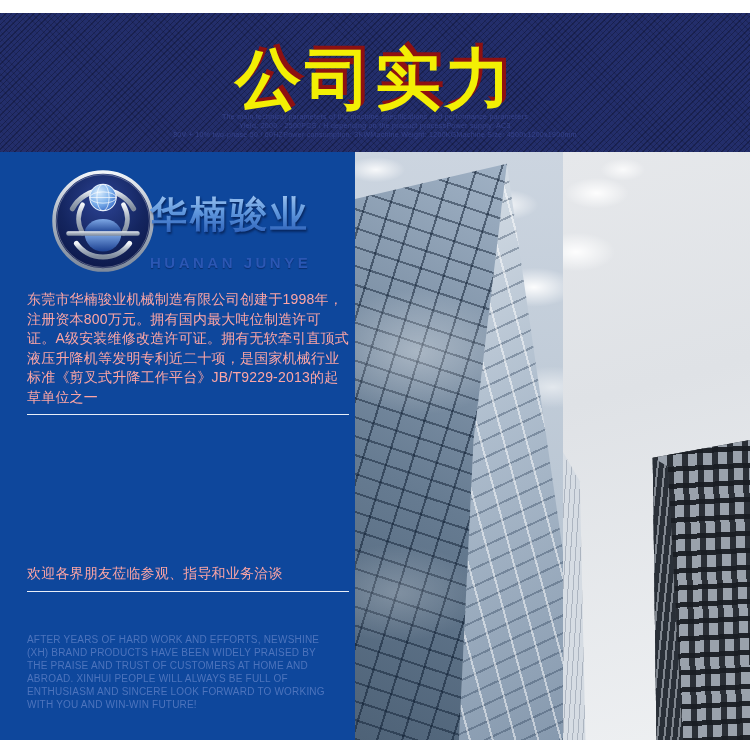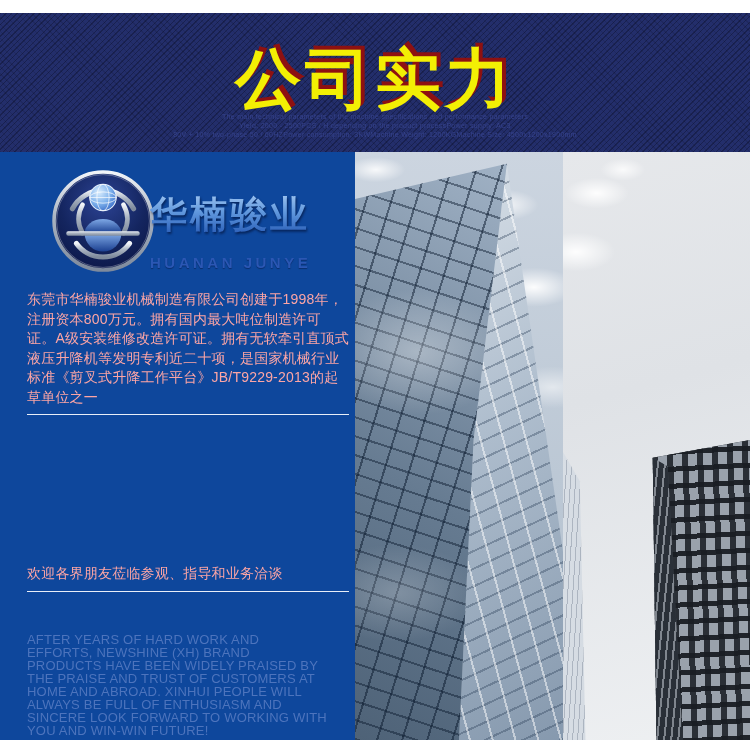--- a/index.html
+++ b/index.html
@@ -36,21 +36,21 @@
     color:#2b57b4; text-shadow:0 1px 1px rgba(0,10,40,0.4); }
 
   .para { position:absolute; left:27px; width:322px; color:#fca5a5;
     font-size:14px; line-height:19.5px; letter-spacing:0.2px; }
   .para .rule { margin-top:7px; width:100%; height:0; border-bottom:1px solid #e8eef8; }
   .para1 { top:138px; }
   .para2 { top:299px; }
   .para3 { top:412px; }
 
   .panel-footer { position:absolute; left:27px; top:481px; width:300px;
-    font-size:13px; line-height:13px; color:#4d74bd; letter-spacing:0.2px; }
+    font-size:10px; line-height:13px; color:#4d74bd; letter-spacing:0.2px; }
 
   
   .photo { position:absolute; top:0; height:588px; overflow:hidden; }
   .photo-left { left:355px; width:208px;
     background:linear-gradient(180deg,#ccd5e0 0%, #bcc8d5 55%, #b2bfcd 100%); }
   .photo-left .clouds { position:absolute; inset:0;
     background:
       radial-gradient(60px 28px at 86% 23%, rgba(255,255,255,0.95), transparent 70%),
       radial-gradient(48px 22px at 72% 9%, rgba(255,255,255,0.8), transparent 70%),
       radial-gradient(42px 18px at 10% 3%, rgba(255,255,255,0.85), transparent 70%),

